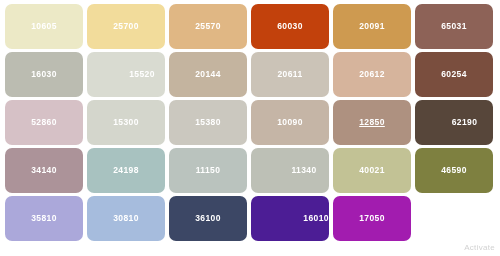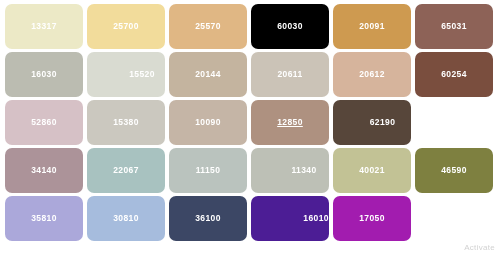--- a/index.html
+++ b/index.html
@@ -73,29 +73,29 @@
     letter-spacing: 0.3px;
     white-space: nowrap;
   }
 </style>
 </head>
 <body>
 
 <div id="palette-grid">
     <div class="swatch-row">
       <div class="swatch" style="background: rgb(236, 233, 198);">
-        <span class="swatch-label" style="color: rgb(255, 255, 255);">13317</span>
+        <span class="swatch-label" style="color: rgb(255, 255, 255);">10605</span>
       </div>
       <div class="swatch" style="background: rgb(242, 220, 155);">
         <span class="swatch-label" style="color: rgb(255, 255, 255);">25700</span>
       </div>
       <div class="swatch" style="background: rgb(224, 183, 132);">
         <span class="swatch-label" style="color: rgb(255, 255, 255);">25570</span>
       </div>
-      <div class="swatch" style="background: #000000;">
+      <div class="swatch" style="background: #c2410c;">
         <span class="swatch-label" style="color: rgb(255, 255, 255);">60030</span>
       </div>
       <div class="swatch" style="background: rgb(206, 154, 80);">
         <span class="swatch-label" style="color: rgb(255, 255, 255);">20091</span>
       </div>
       <div class="swatch" style="background: rgb(141, 98, 87);">
         <span class="swatch-label" style="color: rgb(255, 255, 255);">65031</span>
       </div>
     </div>
     <div class="swatch-row">
@@ -115,39 +115,42 @@
         <span class="swatch-label" style="color: rgb(255, 255, 255);">20612</span>
       </div>
       <div class="swatch" style="background: rgb(122, 78, 62);">
         <span class="swatch-label" style="color: rgb(255, 255, 255);">60254</span>
       </div>
     </div>
     <div class="swatch-row">
       <div class="swatch" style="background: rgb(214, 193, 198);">
         <span class="swatch-label" style="color: rgb(255, 255, 255);">52860</span>
       </div>
+      <div class="swatch" style="background: rgb(212, 214, 204);">
+        <span class="swatch-label" style="color: rgb(255, 255, 255);">15300</span>
+      </div>
       <div class="swatch" style="background: rgb(203, 200, 191);">
         <span class="swatch-label" style="color: rgb(255, 255, 255);">15380</span>
       </div>
       <div class="swatch" style="background: rgb(197, 181, 166);">
         <span class="swatch-label" style="color: rgb(255, 255, 255);">10090</span>
       </div>
       <div class="swatch" style="background: rgb(174, 145, 128);">
         <span class="swatch-label" style="color: rgb(255, 255, 255); text-decoration: underline;">12850</span>
       </div>
       <div class="swatch" style="background: rgb(87, 70, 58); padding-left: 21px;">
         <span class="swatch-label" style="color: rgb(255, 255, 255);">62190</span>
       </div>
     </div>
     <div class="swatch-row">
       <div class="swatch" style="background: rgb(172, 147, 153);">
         <span class="swatch-label" style="color: rgb(255, 255, 255);">34140</span>
       </div>
       <div class="swatch" style="background: rgb(168, 194, 192);">
-        <span class="swatch-label" style="color: rgb(255, 255, 255);">22067</span>
+        <span class="swatch-label" style="color: rgb(255, 255, 255);">24198</span>
       </div>
       <div class="swatch" style="background: rgb(186, 195, 190);">
         <span class="swatch-label" style="color: rgb(255, 255, 255);">11150</span>
       </div>
       <div class="swatch" style="background: rgb(189, 192, 182); padding-left: 28px;">
         <span class="swatch-label" style="color: rgb(255, 255, 255);">11340</span>
       </div>
       <div class="swatch" style="background: rgb(194, 194, 149);">
         <span class="swatch-label" style="color: rgb(255, 255, 255);">40021</span>
       </div>

